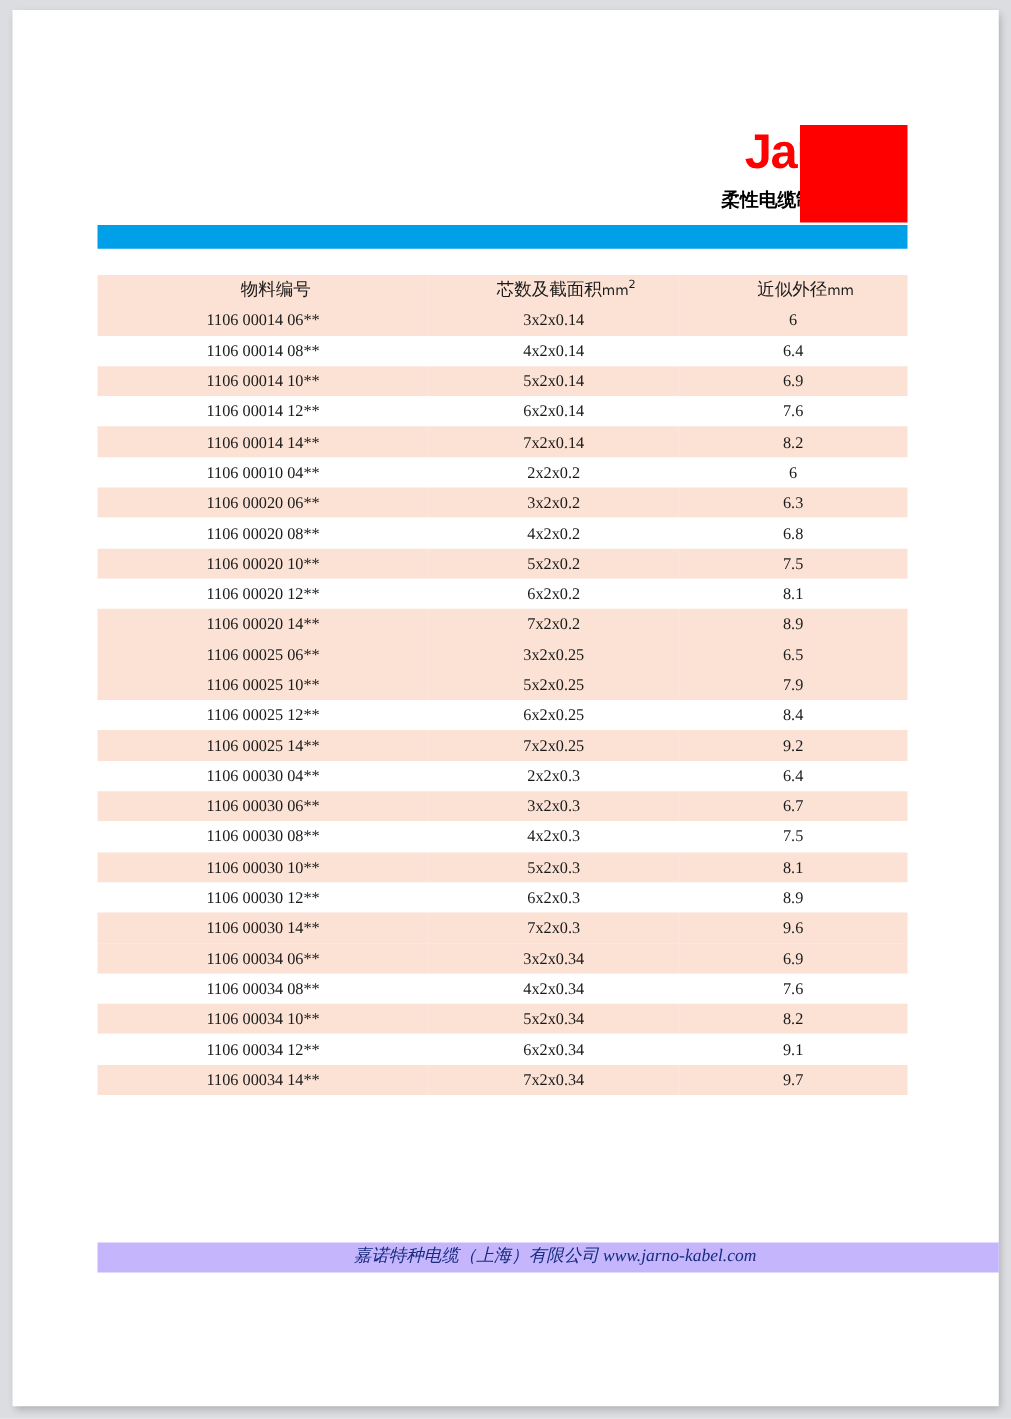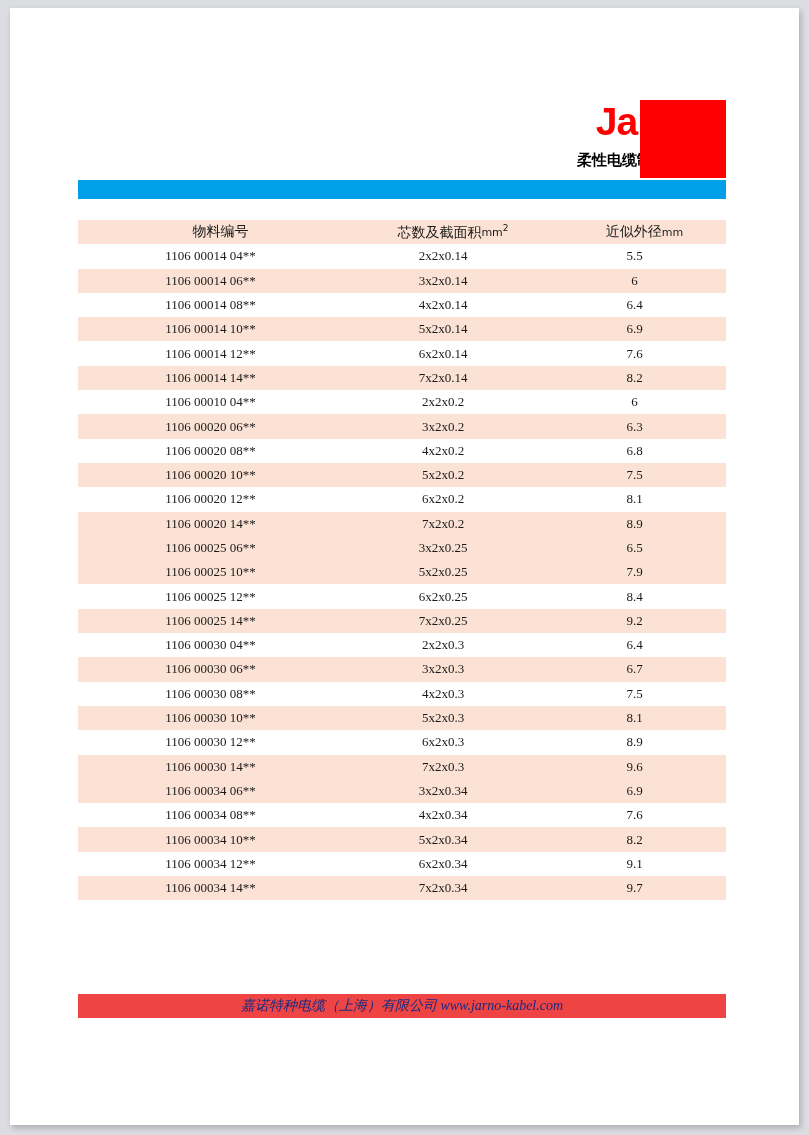--- a/index.html
+++ b/index.html
@@ -71,23 +71,23 @@
     left: 68px;
     top: 172px;
     width: 648px;
     height: 19px;
     background: #00a0e9;
   }
   .rule-bottom {
     position: absolute;
     left: 68px;
     top: 986px;
-    width: 648px;
+    width: 732px;
     height: 24px;
-    background: #ef4444;
+    background: #c4b5fd;
     color: #172b80;
     font-family: "Liberation Serif", "DejaVu Serif", serif;
     font-style: italic;
     font-size: 14px;
     line-height: 24px;
     text-align: center;
     white-space: nowrap;
   }
 
   
@@ -149,25 +149,20 @@
         <col class="c3">
     </colgroup>
     <thead>
       <tr>
         <th><span>物料编号</span></th>
         <th><span>芯数及截面积</span><span class="unit">mm</span><sup>2</sup></th>
         <th><span>近似外径</span><span class="unit">mm</span></th>
       </tr>
     </thead>
     <tbody id="table-body">
-        <tr class="odd">
-          <td>1106 00014 04**</td>
-          <td>2x2x0.14</td>
-          <td>5.5</td>
-        </tr>
         <tr class="even">
           <td>1106 00014 06**</td>
           <td>3x2x0.14</td>
           <td>6</td>
         </tr>
         <tr class="odd">
           <td>1106 00014 08**</td>
           <td>4x2x0.14</td>
           <td>6.4</td>
         </tr>

